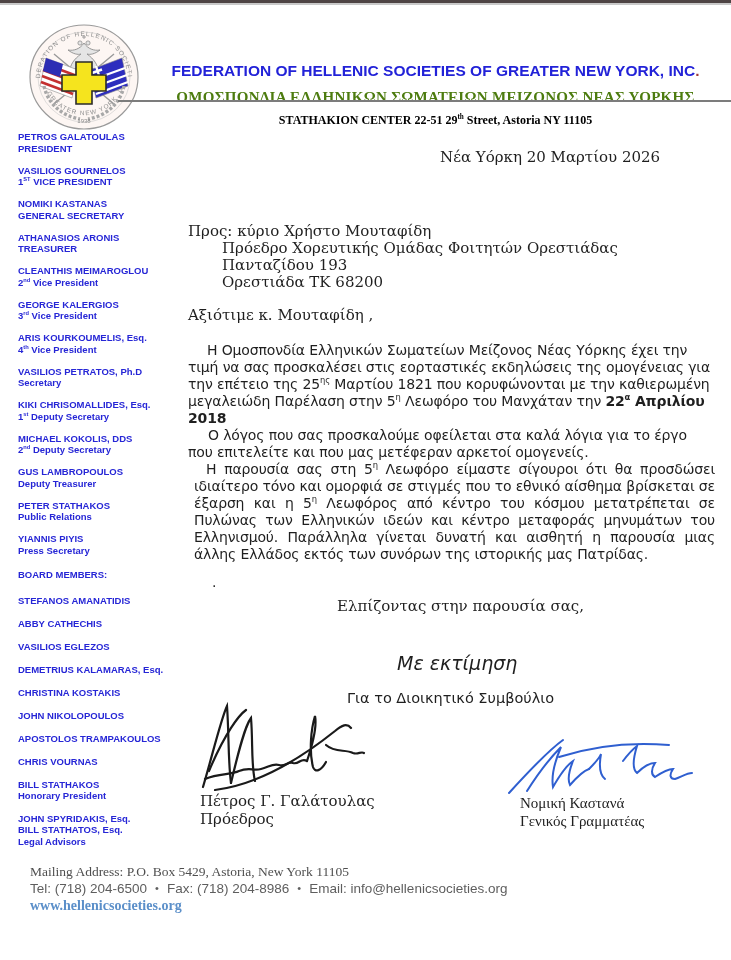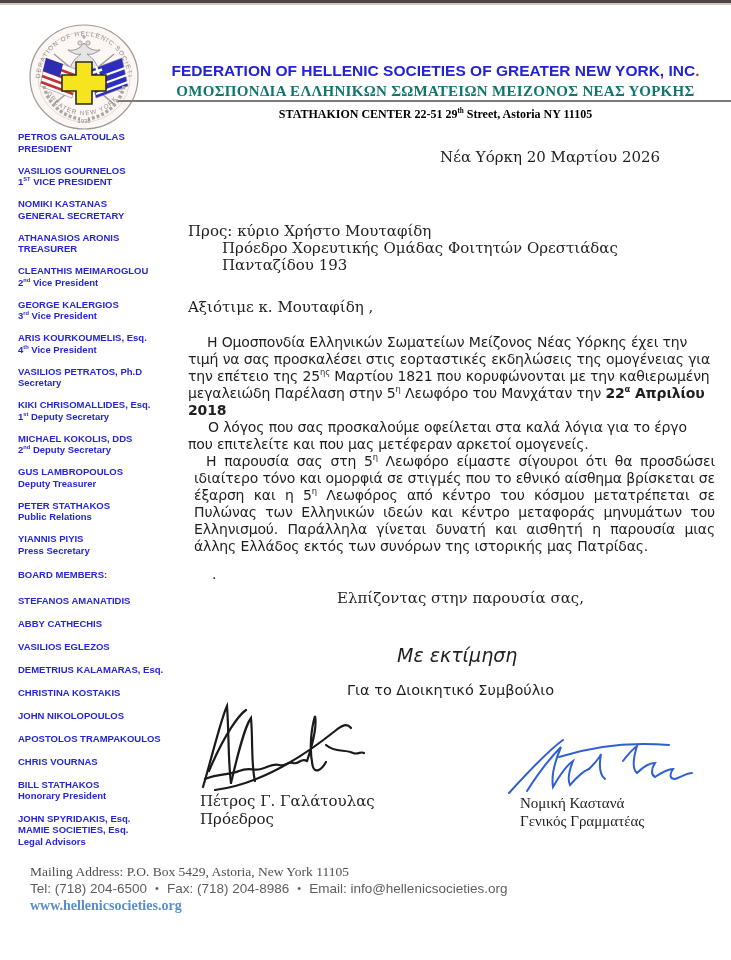--- a/index.html
+++ b/index.html
@@ -6,42 +6,42 @@
   body{width:731px;height:960px;position:relative;overflow:hidden;
        font-family:"DejaVu Sans",sans-serif;color:#1f1f1f;}
   .topbar{position:absolute;left:0;top:0;width:731px;height:3px;background:#4e4444;}
   .topbar2{position:absolute;left:0;top:3px;width:731px;height:2px;background:#c9c9c9;}
 
   
   .seal{position:absolute;left:28px;top:24px;width:112px;height:106px;}
   .header-block{position:absolute;left:144px;top:62px;width:583px;text-align:center;line-height:18px;}
   .title-en{font-family:"Liberation Sans",sans-serif;font-weight:bold;font-size:15.5px;color:#2222D8;}
   .title-en .dot{color:#9e3a38;}
-  .title-gr{font-family:"Liberation Serif",serif;font-weight:bold;font-size:15px;color:#0f766e;margin-top:2px;letter-spacing:.3px;}
+  .title-gr{font-family:"Liberation Serif",serif;font-weight:bold;font-size:15px;color:#4d7c0f;margin-top:8px;letter-spacing:.3px;}
   .hrule{position:absolute;left:118px;top:100px;width:613px;height:2px;background:#7c7c7c;}
   .title-center{font-family:"Liberation Serif",serif;font-weight:bold;font-size:12px;color:#000000;margin-top:5px;}
   sup{font-size:.6em;line-height:0;vertical-align:super;}
 
   
   .sidebar{position:absolute;left:18px;top:131px;width:168px;
            font-family:"Liberation Sans",sans-serif;font-weight:bold;
            font-size:9.5px;line-height:11.5px;color:#2626D6;}
   .officer{margin-bottom:10.5px;}
   .board-header{margin:13px 0 14px 0;}
   .board-member{margin-bottom:11.5px;}
   .honorary{margin-top:1px;margin-bottom:11px;}
   .legal{margin-top:2px;}
 
   
   .main{position:absolute;left:188px;top:140px;width:527px;font-size:14px;}
   .serifline{font-family:"DejaVu Serif",serif;font-size:15px;}
   .dateline{margin:8px 0 0 252px;}
   .recipient{margin-top:57px;line-height:17px;}
   .recipient .ind{margin-left:34px;}
-  .salutation{margin-top:24px;}
+  .salutation{margin-top:15px;}
   .bodytext{font-family:"DejaVu Sans",sans-serif;font-size:14px;line-height:17px;letter-spacing:-0.15px;margin:0;}
   .p1{margin-top:18px;text-indent:19px;}
   .p2{text-indent:20px;}
   .p3{text-align:justify;text-indent:12px;margin-left:6px;}
   .stray-dot{margin:14px 0 0 24px;line-height:10px;}
   .closing1{margin:10px 0 0 149px;}
   .closing2{margin:37px 0 16px 209px;font-family:"DejaVu Sans",sans-serif;font-size:19px;font-style:italic;}
   .closing3{margin:13px 0 0 159px;font-family:"DejaVu Sans",sans-serif;font-size:14.5px;}
 
   
@@ -176,31 +176,32 @@
       <div class="board-member">JOHN NIKOLOPOULOS</div>
       <div class="board-member">APOSTOLOS TRAMPAKOULOS</div>
       <div class="board-member">CHRIS VOURNAS</div>
     </div>
   <div class="honorary">
     <div>BILL STATHAKOS</div>
     <div>Honorary President</div>
   </div>
   <div class="legal">
     <div>JOHN SPYRIDAKIS, Esq.</div>
-    <div>MAMIE SOCIETIES, Esq.</div>
+    <div>BILL STATHATOS, Esq.</div>
     <div>Legal Advisors</div>
   </div>
 </div>
 
 <div class="main">
   <div class="serifline dateline">Νέα Υόρκη 20 Μαρτίου 2026</div>
   <div class="serifline recipient">
     <div>Προς: κύριο Χρήστο Μουταφίδη</div>
     <div class="ind">Πρόεδρο Χορευτικής Ομάδας Φοιτητών Ορεστιάδας</div>
     <div class="ind">Πανταζίδου 193</div>
+    <div class="ind">Ορεστιάδα  ΤΚ 68200</div>
   </div>
   <div class="serifline salutation">Αξιότιμε κ. Μουταφίδη ,</div>
 
   <p class="bodytext p1"><span>Η Ομοσπονδία Ελληνικών Σωματείων Μείζονος Νέας Υόρκης έχει την τιμή να σας προσκαλέσει στις  εορταστικές εκδηλώσεις της ομογένειας  για την επέτειο της 25</span><sup>ης</sup><span> Μαρτίου 1821 που κορυφώνονται με την καθιερωμένη μεγαλειώδη Παρέλαση στην 5</span><sup>η</sup><span> Λεωφόρο του Μανχάταν  την </span><b><span>22</span><sup>α</sup><span> Απριλίου 2018</span></b></p>
   <p class="bodytext p2">Ο λόγος που σας προσκαλούμε οφείλεται στα καλά λόγια για το έργο που επιτελείτε και που μας  μετέφεραν αρκετοί ομογενείς.</p>
   <p class="bodytext p3"><span>Η  παρουσία  σας  στη  5</span><sup>η</sup><span>  Λεωφόρο  είμαστε  σίγουροι  ότι  θα  προσδώσει ιδιαίτερο τόνο και ομορφιά  σε στιγμές που το εθνικό αίσθημα βρίσκεται σε έξαρση και η  5</span><sup>η</sup><span>  Λεωφόρος  από κέντρο του κόσμου μετατρέπεται σε Πυλώνας των Ελληνικών ιδεών και κέντρο μεταφοράς μηνυμάτων του Ελληνισμού. Παράλληλα γίνεται δυνατή και αισθητή η παρουσία μιας   άλλης Ελλάδος εκτός των συνόρων της ιστορικής μας Πατρίδας.</span></p>
 
   <div class="stray-dot">.</div>
   <div class="serifline closing1">Ελπίζοντας στην παρουσία σας,</div>
   <div class="closing2">Με εκτίμηση</div>

